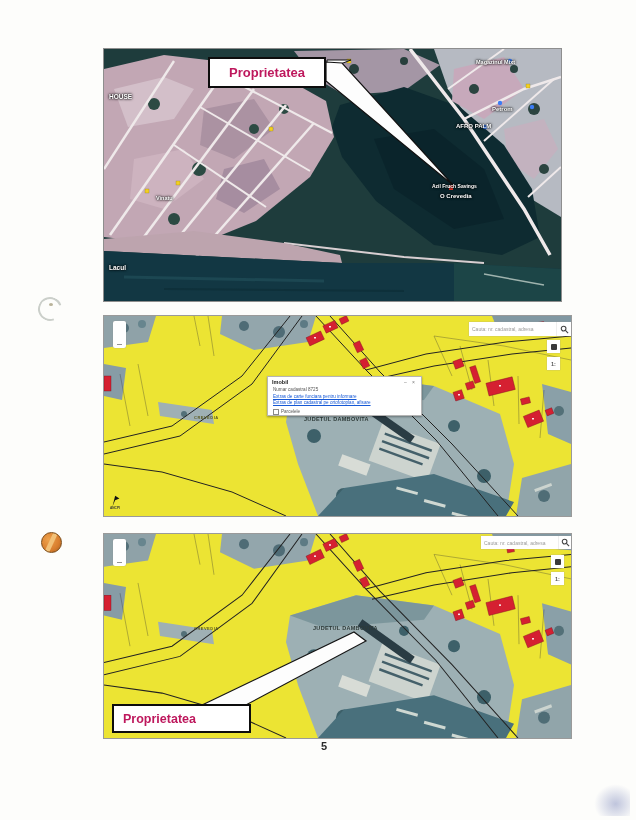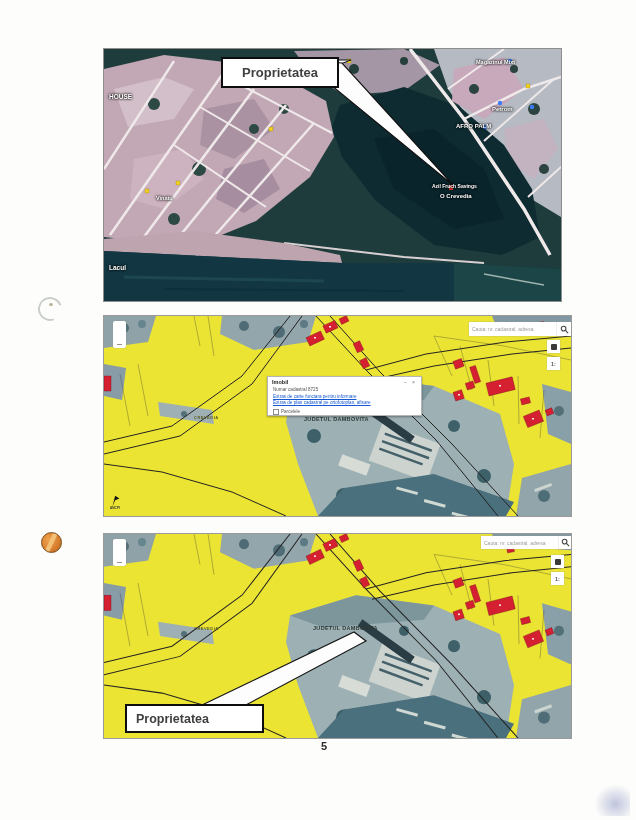--- a/index.html
+++ b/index.html
@@ -24,21 +24,21 @@
   .map{position:absolute;overflow:hidden;}
   .map svg.art{position:absolute;inset:0;width:100%;height:100%;display:block;}
   .aerial{left:103px;top:48px;width:457px;height:252px;border:1.5px solid #8e8e8e;background:#1e3c3c;}
   .cad1{left:103px;top:315px;width:467px;height:200px;border:1px solid #9a9a9a;background:#ece433;}
   .cad2{left:103px;top:533px;width:467px;height:204px;border:1px solid #9a9a9a;background:#ece433;}
 
   
   .alabel{position:absolute;color:#fff;font-weight:bold;white-space:nowrap;
     text-shadow:0 0 2px #000,0 0 3px #000;}
   .callout{position:absolute;background:#fff;border:2.5px solid #0d0d0d;display:flex;align-items:center;
-    color:#404040;font-weight:bold;z-index:3;margin-left:13px;}
+    color:#be185d;font-weight:bold;z-index:3;}
   .co-a{left:104px;top:8px;width:114px;height:27px;justify-content:center;font-size:13px;}
   .co-b{left:8px;top:170px;width:126px;height:25px;font-size:12.5px;padding-left:9px;}
 
   
   .zoomctl{position:absolute;left:9px;top:5px;width:13px;height:27px;background:#fff;border-radius:2px;
     box-shadow:0 0 1px #888;display:flex;align-items:flex-end;justify-content:center;
     font-size:9px;line-height:8px;color:#555;z-index:2;}
   .searchbar{position:absolute;background:#fff;box-shadow:0 0 1px #999;display:flex;align-items:center;
     font-size:5px;color:#9a9a9a;padding:0 3px;overflow:hidden;white-space:nowrap;z-index:2;}
   .sq{position:absolute;background:#fff;box-shadow:0 0 1px #999;display:flex;align-items:center;

